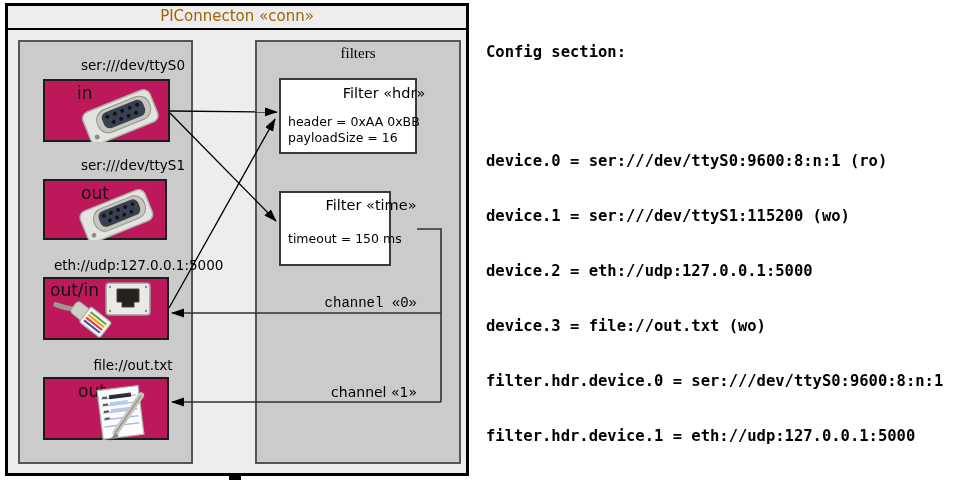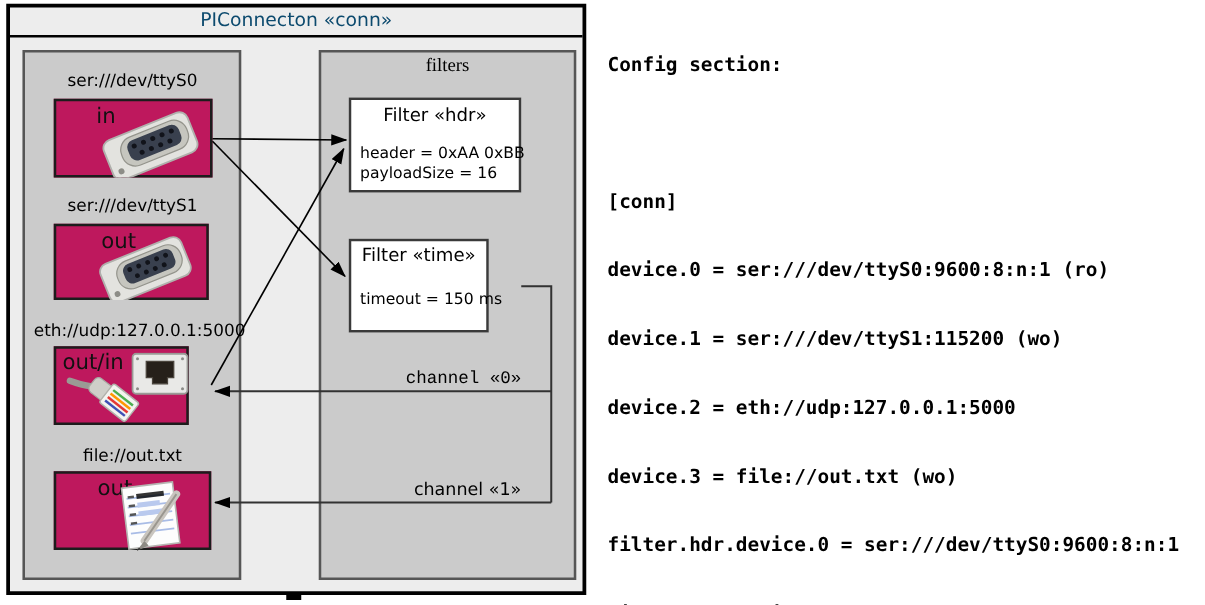--- a/index.html
+++ b/index.html
@@ -2,37 +2,37 @@
 <html><head>
 <meta charset="utf-8">
 <style>
   html,body{margin:0;padding:0;background:#fff;}
   .stage{position:relative;width:964px;height:484px;background:#ffffff;overflow:hidden;
          font-family:"DejaVu Sans",sans-serif;color:#000;}
   .abs{position:absolute;box-sizing:border-box;}
 
   
   .outer-box{left:5px;top:3px;width:464px;height:473px;background:#ededed;border:3px solid #000;}
-  .conn-title{left:5px;top:7px;width:464px;text-align:center;font-size:15px;color:#0c4a6e;}
+  .conn-title{left:5px;top:7px;width:464px;text-align:center;font-size:15px;color:#a16207;}
   .title-divider{left:8px;top:28px;width:458px;height:2px;background:#000;}
 
   
   .panel{background:#cbcbcb;border:2px solid #565656;}
   .devices-panel{left:18px;top:40px;width:175px;height:424px;}
   .filters-panel{left:255px;top:40px;width:206px;height:424px;}
   .filters-title{left:255px;top:45px;width:206px;text-align:center;font-size:15px;font-family:Liberation Serif, serif;}
 
   
-  .dev-label{width:160px;text-align:center;font-size:13.5px;white-space:nowrap;}
+  .dev-label{width:160px;text-align:center;font-size:13.5px;white-space:nowrap;margin-left:27px;}
   .dev-box{background:#be185d;border:2px solid #1c1c1c;}
   .dir-label{position:absolute;font-size:17px;color:#111;}
 
   
   .filter-box{background:#fff;border:2px solid #3a3a3a;}
-  .filter-title{position:absolute;left:0;width:100%;text-align:center;font-size:14.5px;}
+  .filter-title{position:absolute;left:0;width:100%;text-align:center;font-size:14.5px;padding-left:36px;}
   .filter-attr{position:absolute;left:7px;font-size:12.5px;white-space:nowrap;}
 
   
   .channel-label{width:122px;text-align:right;font-size:14px;white-space:nowrap;}
 
   
   .config{left:486px;top:6px;width:478px;font-family:"DejaVu Sans Mono",monospace;
           font-weight:bold;font-size:15.5px;line-height:18.3px;white-space:pre;}
   .config-line{height:18.3px;}
   .config-spacer{height:18.3px;}
@@ -94,21 +94,21 @@
         <circle cx="39" cy="33" r="2" fill="#11131a"></circle>
           <circle cx="47" cy="33" r="2" fill="#11131a"></circle>
         <circle cx="55" cy="33" r="2" fill="#11131a"></circle>
           <circle cx="63" cy="33" r="2" fill="#11131a"></circle>
         <circle cx="18" cy="41" r="2.4" fill="#8d8d87"></circle>
       </g>
     </svg>
   </div>
 
   <div class="abs dev-label" style="left:27px;top:257px;">eth://udp:127.0.0.1:5000</div>
-  <div class="abs dev-box" style="left:43px;top:277px;width:108px;height:63px;">
+  <div class="abs dev-box" style="left:43px;top:277px;width:126px;height:63px;">
     <span class="dir-label" style="left:5px;top:1px;">out/in</span>
     <svg class="abs" style="left:60px;top:3px;" width="46" height="34" viewBox="0 0 46 34">
       <rect x="1" y="1" width="44" height="32" rx="3" fill="#e9e9e7" stroke="#9a9a96" stroke-width="1.5"></rect>
       <path d="M12,7 h22 v13 h-5 v5 h-12 v-5 h-5 z" fill="#26201a" stroke="#4a443c" stroke-width="1"></path>
       <circle cx="5" cy="5" r="1.2" fill="#8a8a86"></circle>
         <circle cx="41" cy="5" r="1.2" fill="#8a8a86"></circle>
       <circle cx="5" cy="29" r="1.2" fill="#8a8a86"></circle>
         <circle cx="41" cy="29" r="1.2" fill="#8a8a86"></circle>
     </svg>
     <svg class="abs" style="left:8px;top:12px;" width="64" height="50" viewBox="0 0 64 50">
@@ -176,21 +176,20 @@
     <path d="M417,229 L441,229 L441,402" stroke="#323232" stroke-width="1.6" fill="none"></path>
     <line x1="441" y1="313" x2="172" y2="313" stroke="#323232" stroke-width="1.6" marker-end="url(#arr)"></line>
     <line x1="441" y1="402" x2="172" y2="402" stroke="#323232" stroke-width="1.6" marker-end="url(#arr)"></line>
   </svg>
 
   <div class="abs bottom-tick"></div>
 
   <div class="abs config">
     <div class="config-line">Config section:</div>
     <div class="config-spacer"></div>
-    <div class="config-line">[conn]</div>
     <div class="config-line">device.0 = ser:///dev/ttyS0:9600:8:n:1 (ro)</div>
     <div class="config-line">device.1 = ser:///dev/ttyS1:115200 (wo)</div>
     <div class="config-line">device.2 = eth://udp:127.0.0.1:5000</div>
     <div class="config-line">device.3 = file://out.txt (wo)</div>
     <div class="config-line">filter.hdr.device.0 = ser:///dev/ttyS0:9600:8:n:1</div>
     <div class="config-line">filter.hdr.device.1 = eth://udp:127.0.0.1:5000</div>
     
     
     
     

